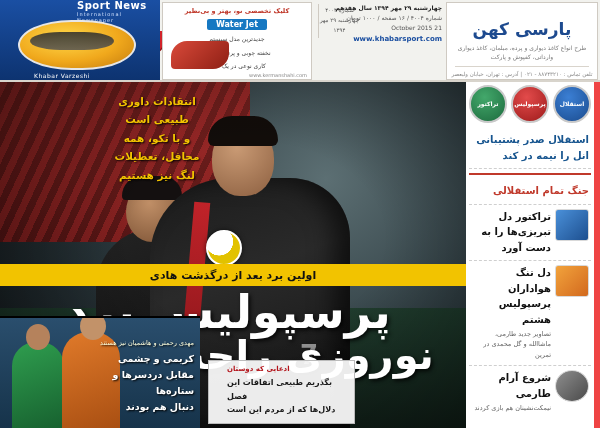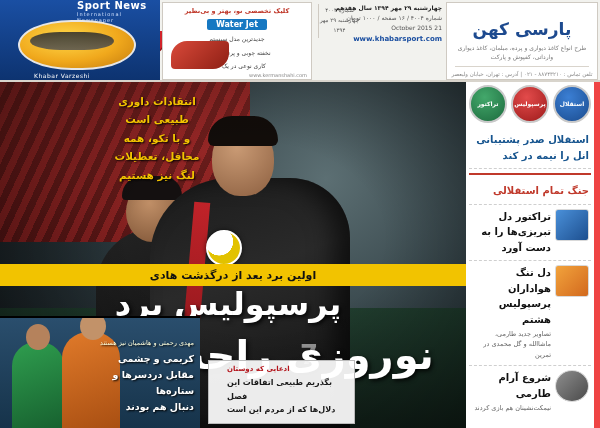--- a/index.html
+++ b/index.html
@@ -215,21 +215,21 @@
     display: flex; align-items: center; justify-content: center;
   }
   .kicker-strip span {
     font-size: 11px; font-weight: bold; color: #111; white-space: nowrap;
   }
 
   
   .head1 {
     position: absolute; top: 206px; right: 18px; width: 440px;
     text-align: center;
-    font-size: 32px; font-weight: bold; color: #ffffff;
+    font-size: 46px; font-weight: bold; color: #ffffff;
     text-shadow: 2px 2px 4px rgba(0,0,0,.85);
     line-height: 1.05;
     white-space: nowrap;
   }
   .head2 {
     position: absolute; top: 252px; right: 10px; width: 450px;
     text-align: center;
     font-size: 40px; font-weight: bold; color: #ffffff;
     text-shadow: 2px 2px 4px rgba(0,0,0,.85);
     line-height: 1.05;

